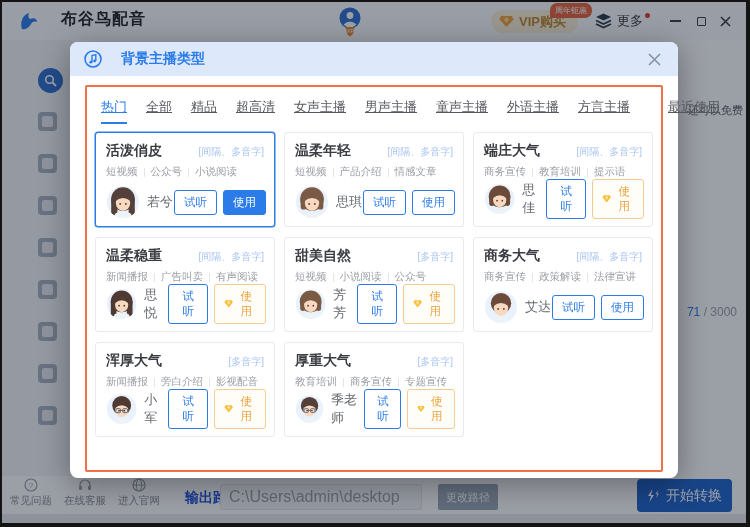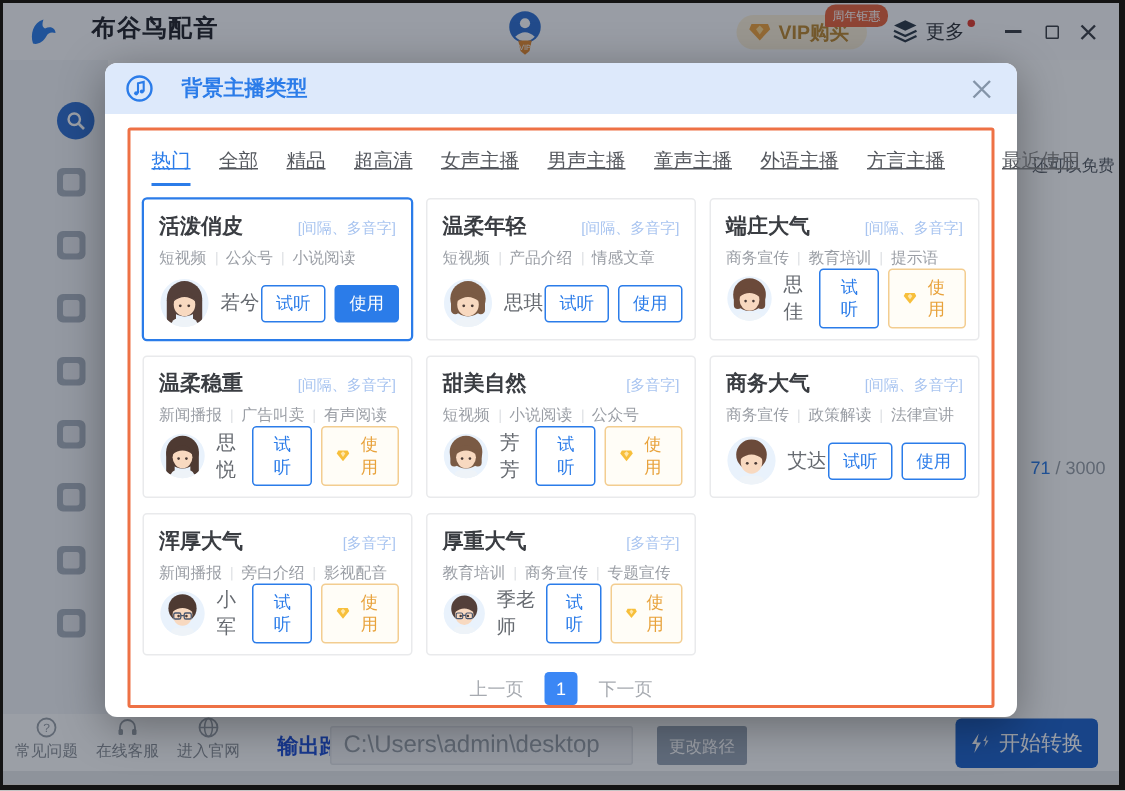--- a/index.html
+++ b/index.html
@@ -574,22 +574,17 @@
                 <div class="card-btns">
                   <button class="cbtn cbtn-outline">试听</button>
                   <button class="cbtn cbtn-vip"><svg width="11" height="10" viewBox="0 0 12 11">
                       <path d="M2,0.8 L10,0.8 L11.4,3.4 L6,10 L0.6,3.4 Z" fill="#f7bf3b"></path>
                       <path d="M4,3.4 L6,1.4 L8,3.4 L6,6.4 Z" fill="#ffe6a8"></path>
                     </svg>使用</button>
                 </div>
               </div>
             </div>
           </div>
-        <div class="pagination">
-          <span class="page-link">上一页</span>
-          <span class="page-cur">1</span>
-          <span class="page-link">下一页</span>
-        </div>
       </div>
     </div>
 
   </div>
 </div>
 
 </body></html>

